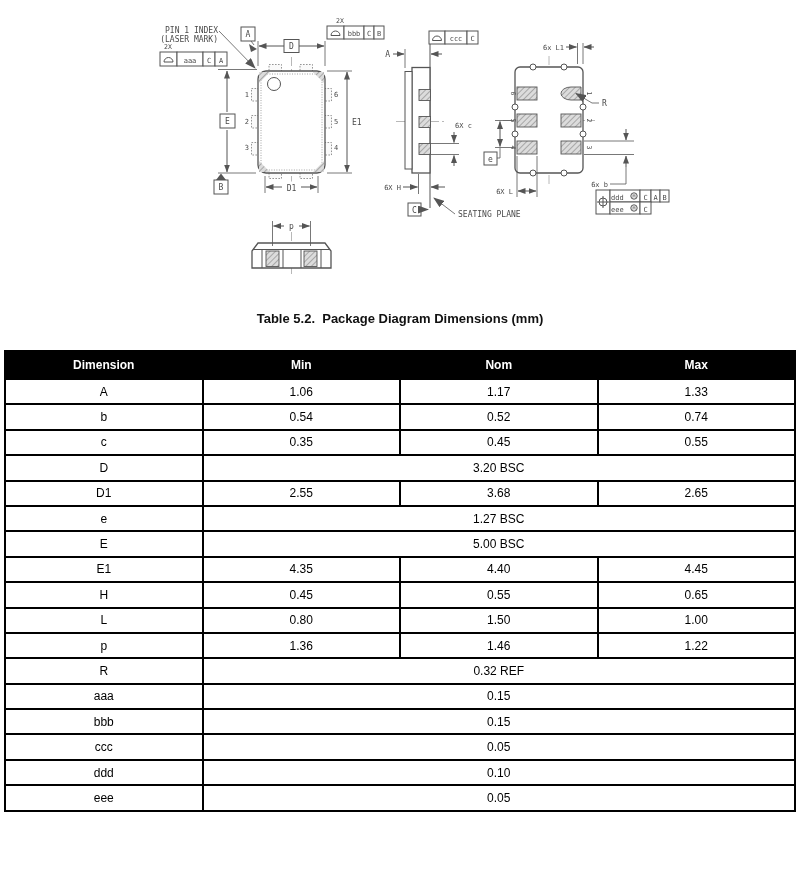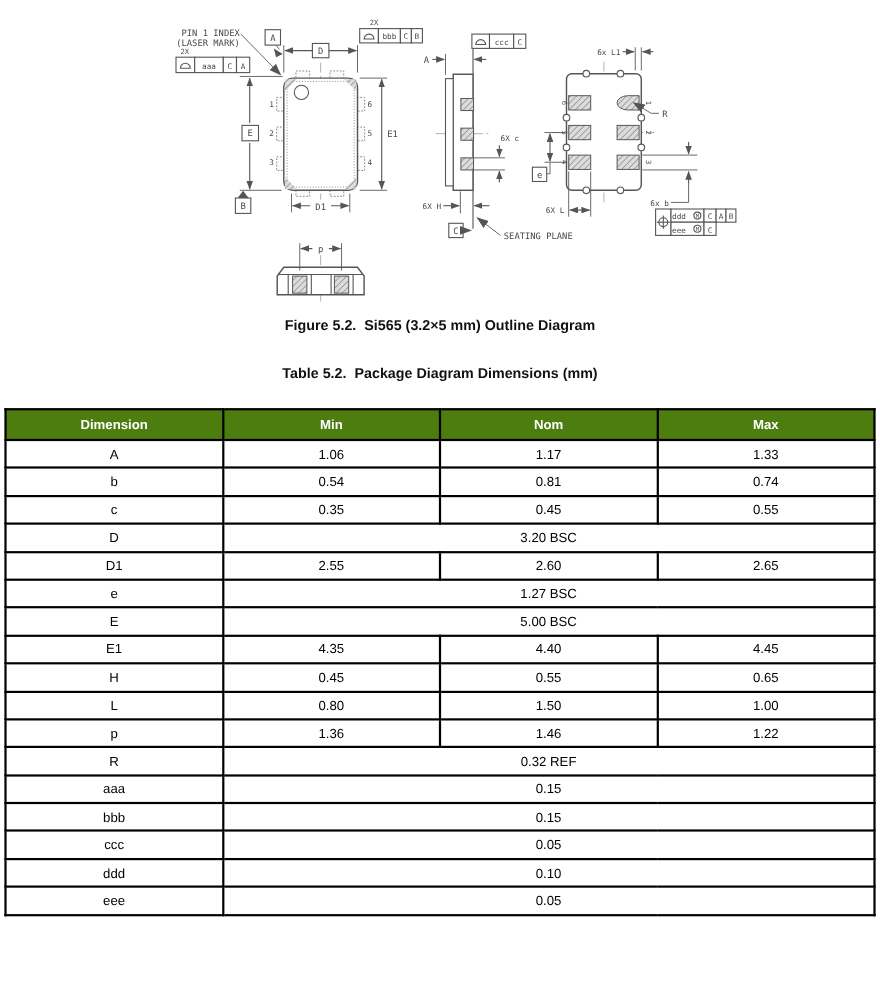--- a/index.html
+++ b/index.html
@@ -4,21 +4,21 @@
 <style>
   html,body{margin:0;padding:0;background:#ffffff;}
   .page{width:800px;height:896px;background:#fff;overflow:hidden;
         font-family:"Liberation Sans",sans-serif;position:relative;}
   svg{display:block;}
   .fig-caption{ text-align:center;font-weight:bold;font-size:13px;color:#111;
         margin-top:6px;white-space:pre-wrap;}
   .tbl-caption{ text-align:center;font-weight:bold;font-size:13px;color:#111;
         margin-top:29px;white-space:pre-wrap;}
   table.dims{border-collapse:collapse;width:792px;margin:24px 4px 0 4px;table-layout:fixed;}
-  table.dims th{background:#4d7c0f;color:#ffffff;font-weight:bold;border:2px solid #000;
+  table.dims th{background:#000000;color:#ffffff;font-weight:bold;border:2px solid #000;
         height:26px;font-size:12px;padding:0;}
   table.dims td{border:2px solid #000;height:23.4px;text-align:center;vertical-align:middle;
         font-size:12px;color:#000;padding:0;}
   
   .ln{stroke:#555;stroke-width:1;fill:none;}
   .ext{stroke:#555;stroke-width:0.8;fill:none;}
   .box{fill:#fff;stroke:#555;stroke-width:1;}
   .body{fill:#fff;stroke:#555;stroke-width:1.3;}
   .pad{fill:url(#hatch);stroke:#555;stroke-width:0.9;}
   .tri{fill:url(#hatch);stroke:none;}
@@ -326,21 +326,20 @@
     <g>
       <line class="ext" x1="272.5" y1="246" x2="272.5" y2="221"></line>
       <line class="ext" x1="310.5" y1="246" x2="310.5" y2="221"></line>
       <line class="ln" x1="273.5" y1="226" x2="309.5" y2="226" marker-start="url(#ar)" marker-end="url(#ar)"></line>
       <rect class="wbg" x="284" y="220" width="15" height="11"></rect>
       <text class="t" x="291.5" y="229" text-anchor="middle">p</text>
     </g>
   </g>
 </svg>
 
-<div class="fig-caption">Figure 5.2.  Si565 (3.2×5 mm) Outline Diagram</div>
 <div class="tbl-caption">Table 5.2.  Package Diagram Dimensions (mm)</div>
 
 <table class="dims">
   <thead>
     <tr>
       <th>Dimension</th>
       <th>Min</th>
       <th>Nom</th>
       <th>Max</th>
     </tr>
@@ -348,37 +347,37 @@
   <tbody id="dim-rows">
         <tr>
           <td>A</td>
           <td>1.06</td>
           <td>1.17</td>
           <td>1.33</td>
         </tr>
         <tr>
           <td>b</td>
           <td>0.54</td>
-          <td>0.81</td>
+          <td>0.52</td>
           <td>0.74</td>
         </tr>
         <tr>
           <td>c</td>
           <td>0.35</td>
           <td>0.45</td>
           <td>0.55</td>
         </tr>
         <tr>
           <td>D</td>
           <td colspan="3">3.20 BSC</td>
         </tr>
         <tr>
           <td>D1</td>
           <td>2.55</td>
-          <td>2.60</td>
+          <td>3.68</td>
           <td>2.65</td>
         </tr>
         <tr>
           <td>e</td>
           <td colspan="3">1.27 BSC</td>
         </tr>
         <tr>
           <td>E</td>
           <td colspan="3">5.00 BSC</td>
         </tr>

